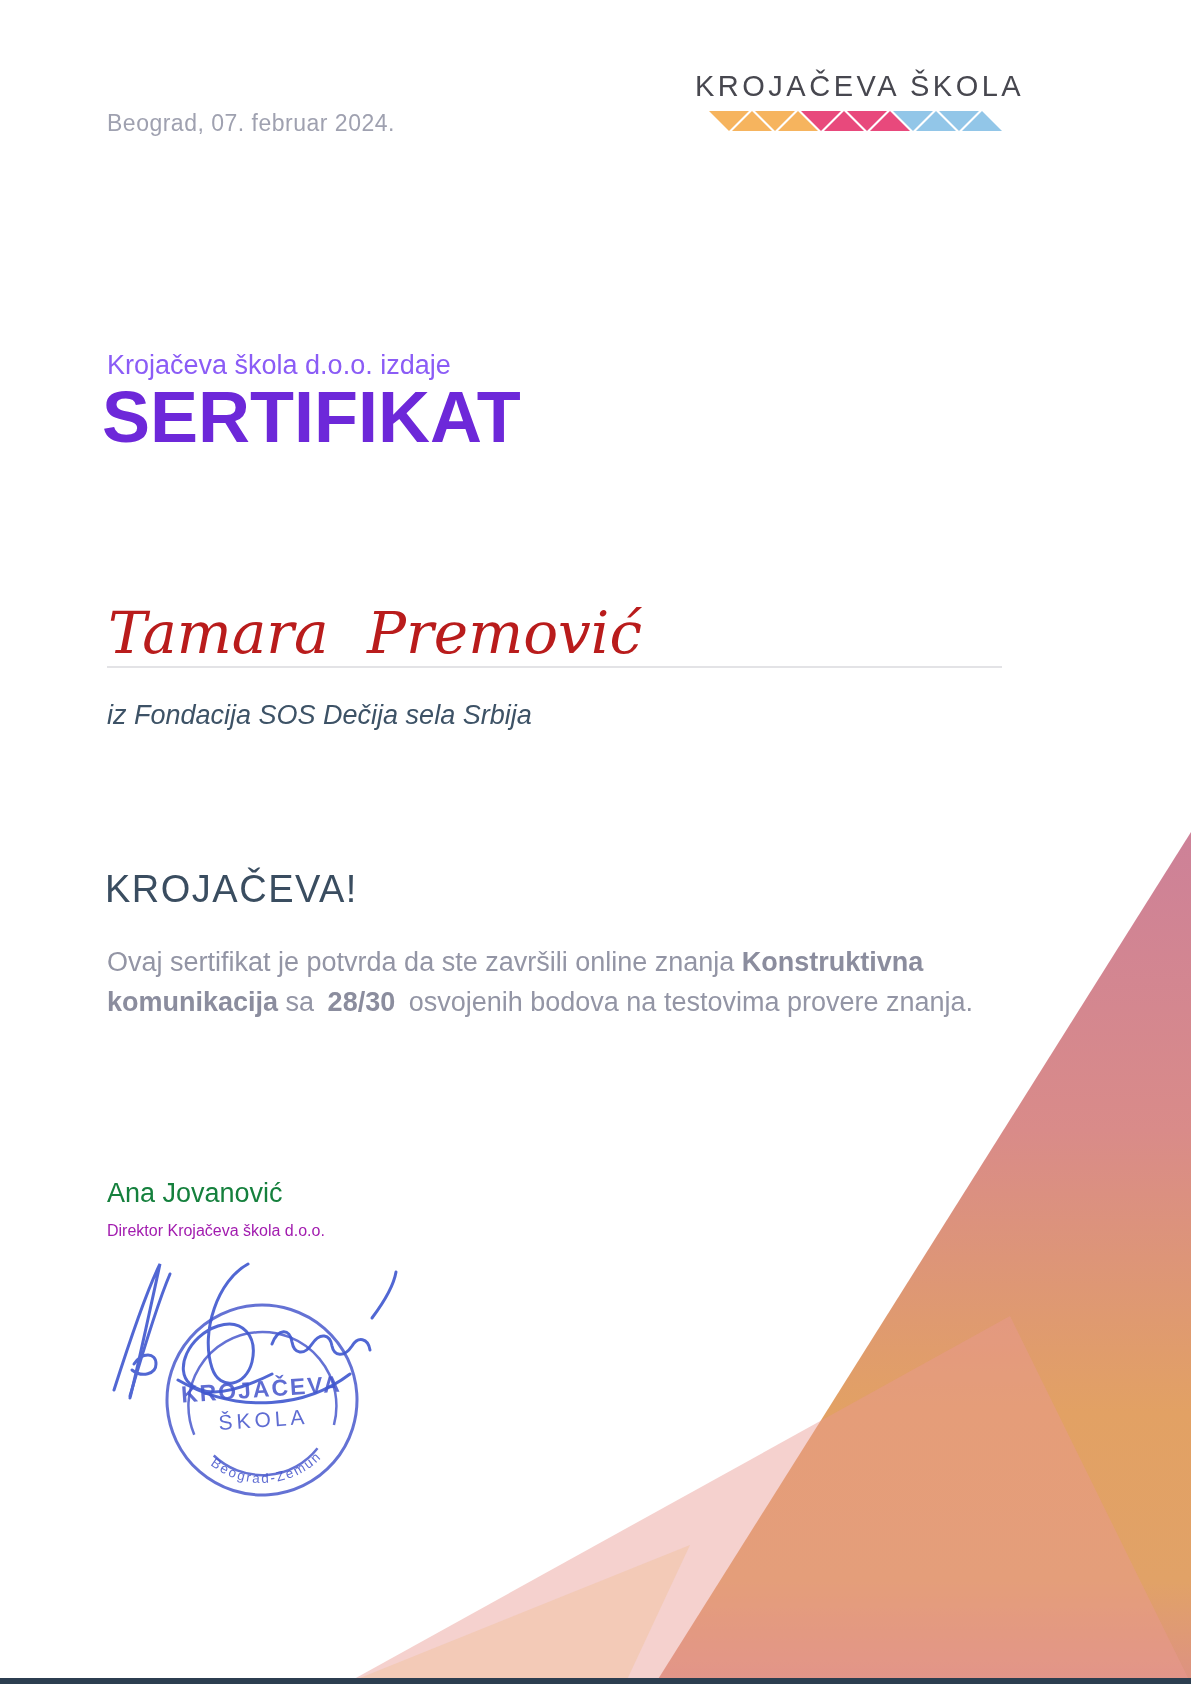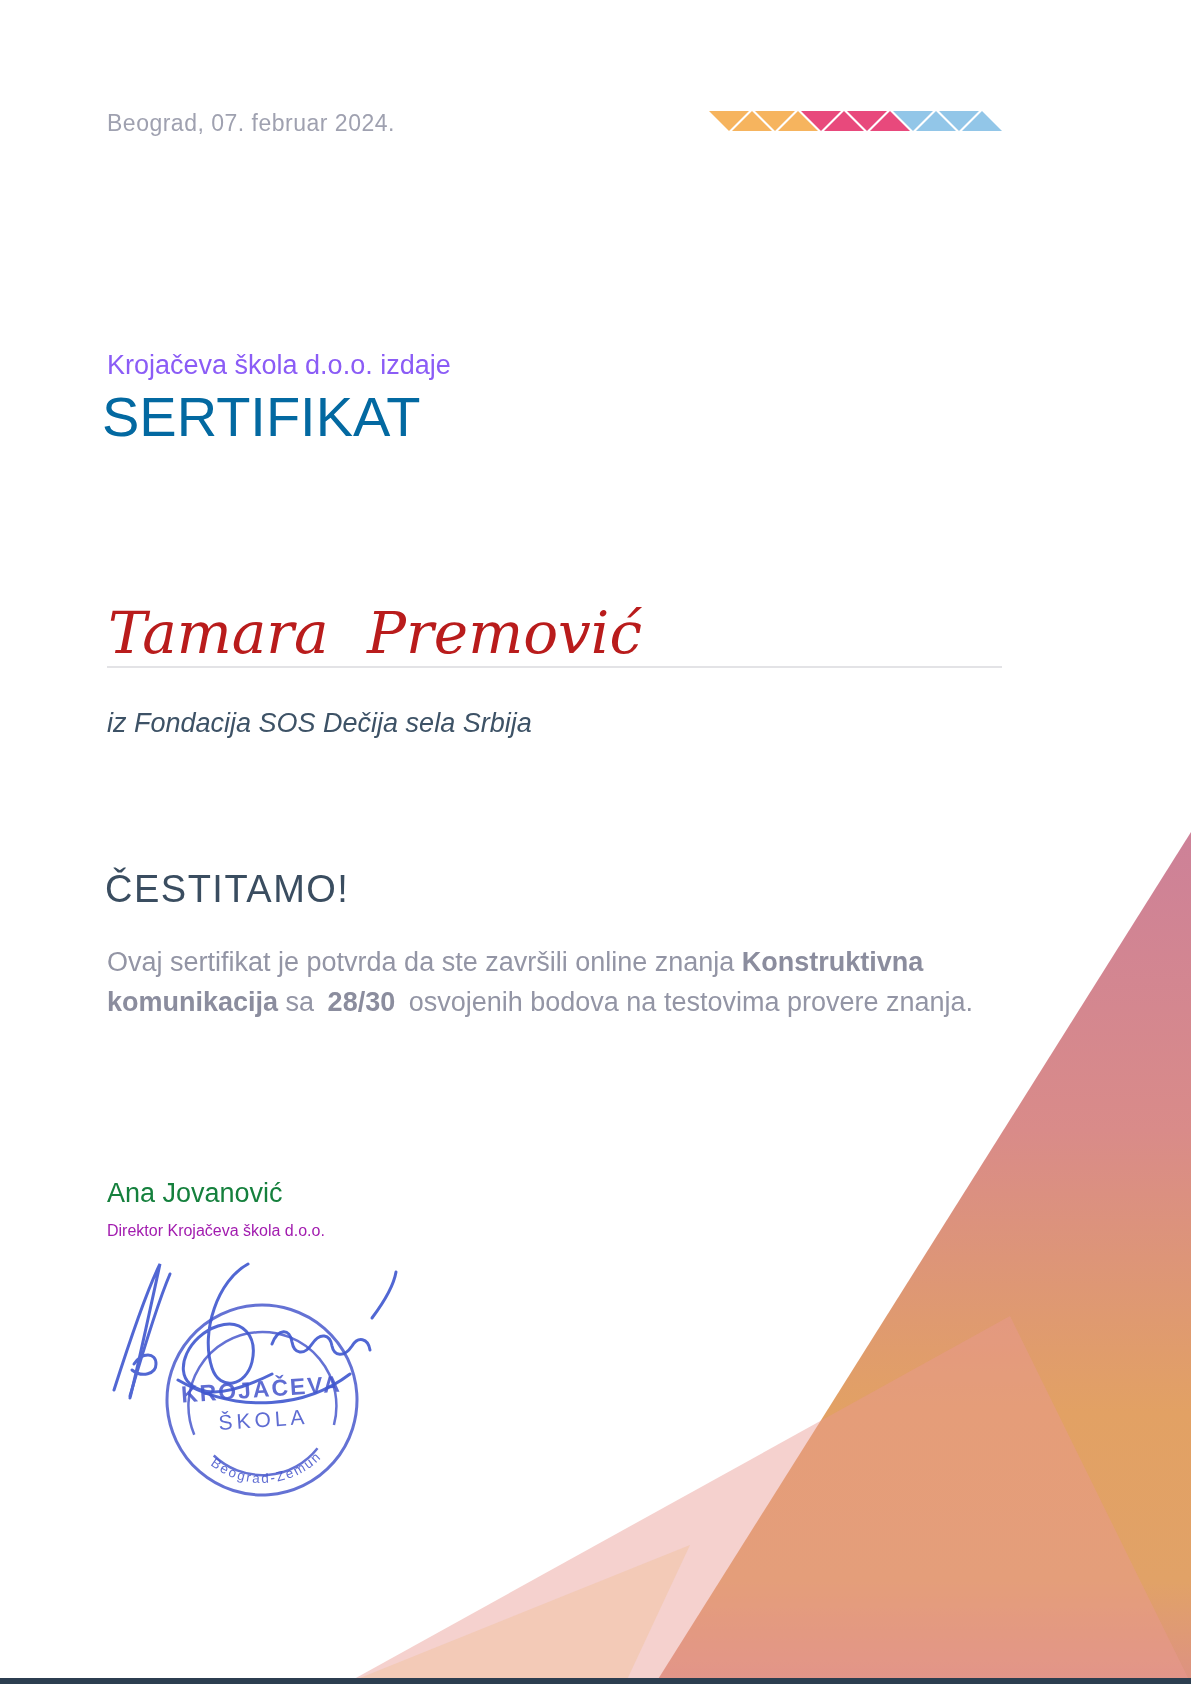--- a/index.html
+++ b/index.html
@@ -8,24 +8,24 @@
     width:1191px;height:1684px;
     background:#ffffff;
     overflow:hidden;
     font-family:"Liberation Sans",sans-serif;
   }
   .abs{position:absolute;}
   .date{left:107px;top:110px;font-size:23px;color:#9fa1b0;letter-spacing:.5px;}
   .logo-text{left:695px;top:70px;width:312px;text-align:right;font-size:29px;color:#47474f;letter-spacing:3.5px;font-weight:400;white-space:nowrap;}
   .tri-band{left:706px;top:110px;}
   .issuer{left:107px;top:350px;font-size:27px;color:#8b5cf6;}
-  .title{left:102px;top:372px;font-size:56px;line-height:90px;font-weight:400;color:#0369a1;letter-spacing:0px;}
+  .title{left:102px;top:372px;font-size:72px;line-height:90px;font-weight:700;color:#6d28d9;letter-spacing:0px;}
   .name{left:108px;top:602px;font-size:58px;line-height:62px;font-style:italic;font-family:"DejaVu Serif",serif;color:#b91c1c;word-spacing:20px;}
   .name-underline{left:107px;top:666px;width:895px;height:2px;background:#e3e3e6;}
-  .org{left:107px;top:700px;font-size:27px;font-style:italic;color:#3d5266;margin-top:8px;}
+  .org{left:107px;top:700px;font-size:27px;font-style:italic;color:#3d5266;}
   .congrats{left:105px;top:868px;font-size:38px;color:#3a4d60;letter-spacing:1.5px;}
   .body-text{left:107px;top:942px;width:910px;font-size:27px;line-height:40px;color:#9395a5;}
   .body-text .b{font-weight:700;color:#8b8d9e;}
   .body-text .score{margin:8px 6px;}
   .signer-name{left:107px;top:1178px;font-size:27px;color:#15803d;}
   .signer-title{left:107px;top:1222px;font-size:16px;color:#a21caf;}
   .stamp{left:162px;top:1300px;transform:rotate(-4deg);}
   .signature{left:100px;top:1248px;}
   .wedge{left:0;top:0;pointer-events:none;}
   .bottom-bar{left:0;bottom:0;width:1191px;height:6px;background:#2c3e50;}
@@ -45,20 +45,21 @@
         <stop offset="100%" stop-color="#dd9183"></stop>
       </linearGradient>
     </defs>
     <polygon points="1191,832 1191,1684 655,1684" fill="url(#gradMain)"></polygon>
     <polygon points="1010,1316 345,1684 1191,1684" fill="#e89a93" opacity="0.45"></polygon>
     <polygon points="690,1545 345,1684 625,1684" fill="#f2c3a0" opacity="0.5"></polygon>
   </svg>
 
   <div class="abs date">Beograd, 07. februar 2024.</div>
 
+  <div class="abs logo-text">KROJAČEVA ŠKOLA</div>
   <svg class="abs tri-band" id="tri-band" width="300" height="22" viewBox="0 0 300 22">
       <polygon points="3,1 43,1 23,21" fill="#f6b45e"></polygon>
       <polygon points="26,21 66,21 46,1" fill="#f6b45e"></polygon>
       <polygon points="49,1 89,1 69,21" fill="#f6b45e"></polygon>
       <polygon points="72,21 112,21 92,1" fill="#f6b45e"></polygon>
       <polygon points="95,1 135,1 115,21" fill="#e8497c"></polygon>
       <polygon points="118,21 158,21 138,1" fill="#e8497c"></polygon>
       <polygon points="141,1 181,1 161,21" fill="#e8497c"></polygon>
       <polygon points="164,21 204,21 184,1" fill="#e8497c"></polygon>
       <polygon points="187,1 227,1 207,21" fill="#92c6e8"></polygon>
@@ -67,21 +68,21 @@
       <polygon points="256,21 296,21 276,1" fill="#92c6e8"></polygon>
     </svg>
 
   <div class="abs issuer">Krojačeva škola d.o.o. izdaje</div>
   <div class="abs title">SERTIFIKAT</div>
 
   <div class="abs name">Tamara Premović</div>
   <div class="abs name-underline"></div>
   <div class="abs org">iz Fondacija SOS Dečija sela Srbija</div>
 
-  <div class="abs congrats">ČESTITAMO!</div>
+  <div class="abs congrats">KROJAČEVA!</div>
   <div class="abs body-text">
     <span>Ovaj sertifikat je potvrda da ste završili online znanja </span><span class="b">Konstruktivna komunikacija</span><span> sa </span><span class="b score">28/30</span><span> osvojenih bodova na testovima provere znanja.</span>
   </div>
 
   <div class="abs signer-name">Ana Jovanović</div>
   <div class="abs signer-title">Direktor Krojačeva škola d.o.o.</div>
 
   <svg class="abs stamp" width="200" height="200" viewBox="0 0 200 200">
     <g stroke="#4353cb" fill="none" opacity="0.82">
       <circle cx="100" cy="100" r="95" stroke-width="3"></circle>

